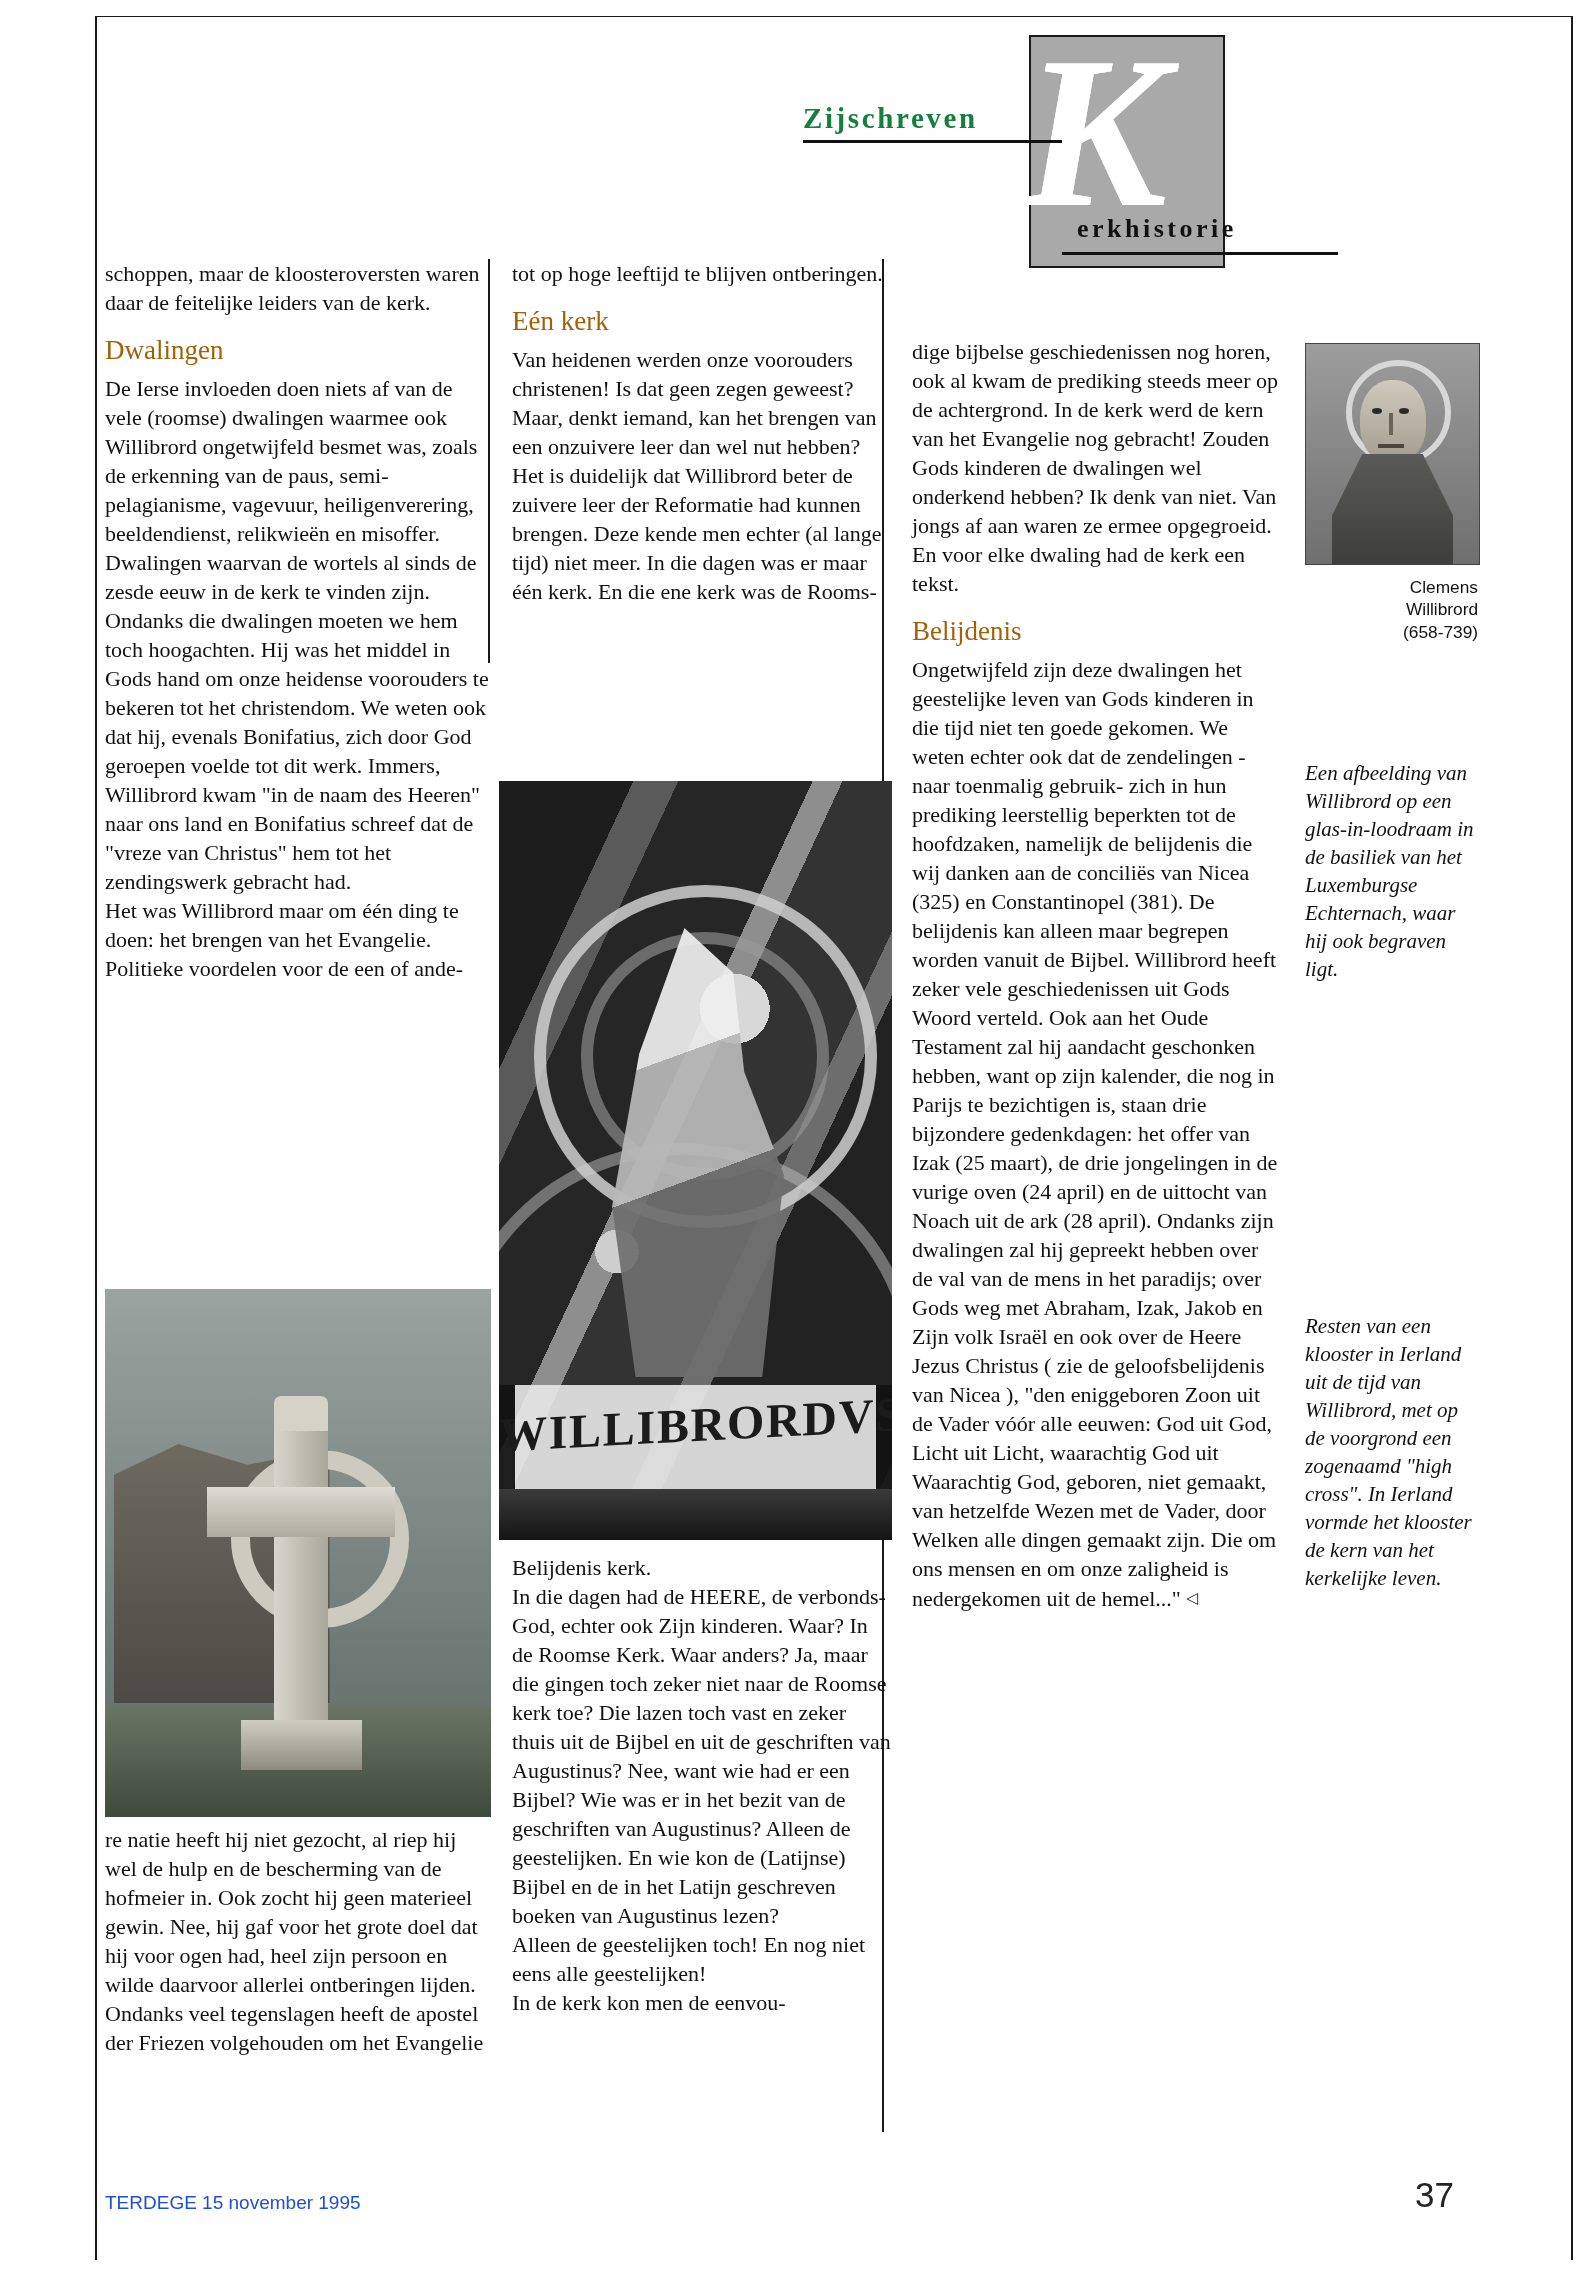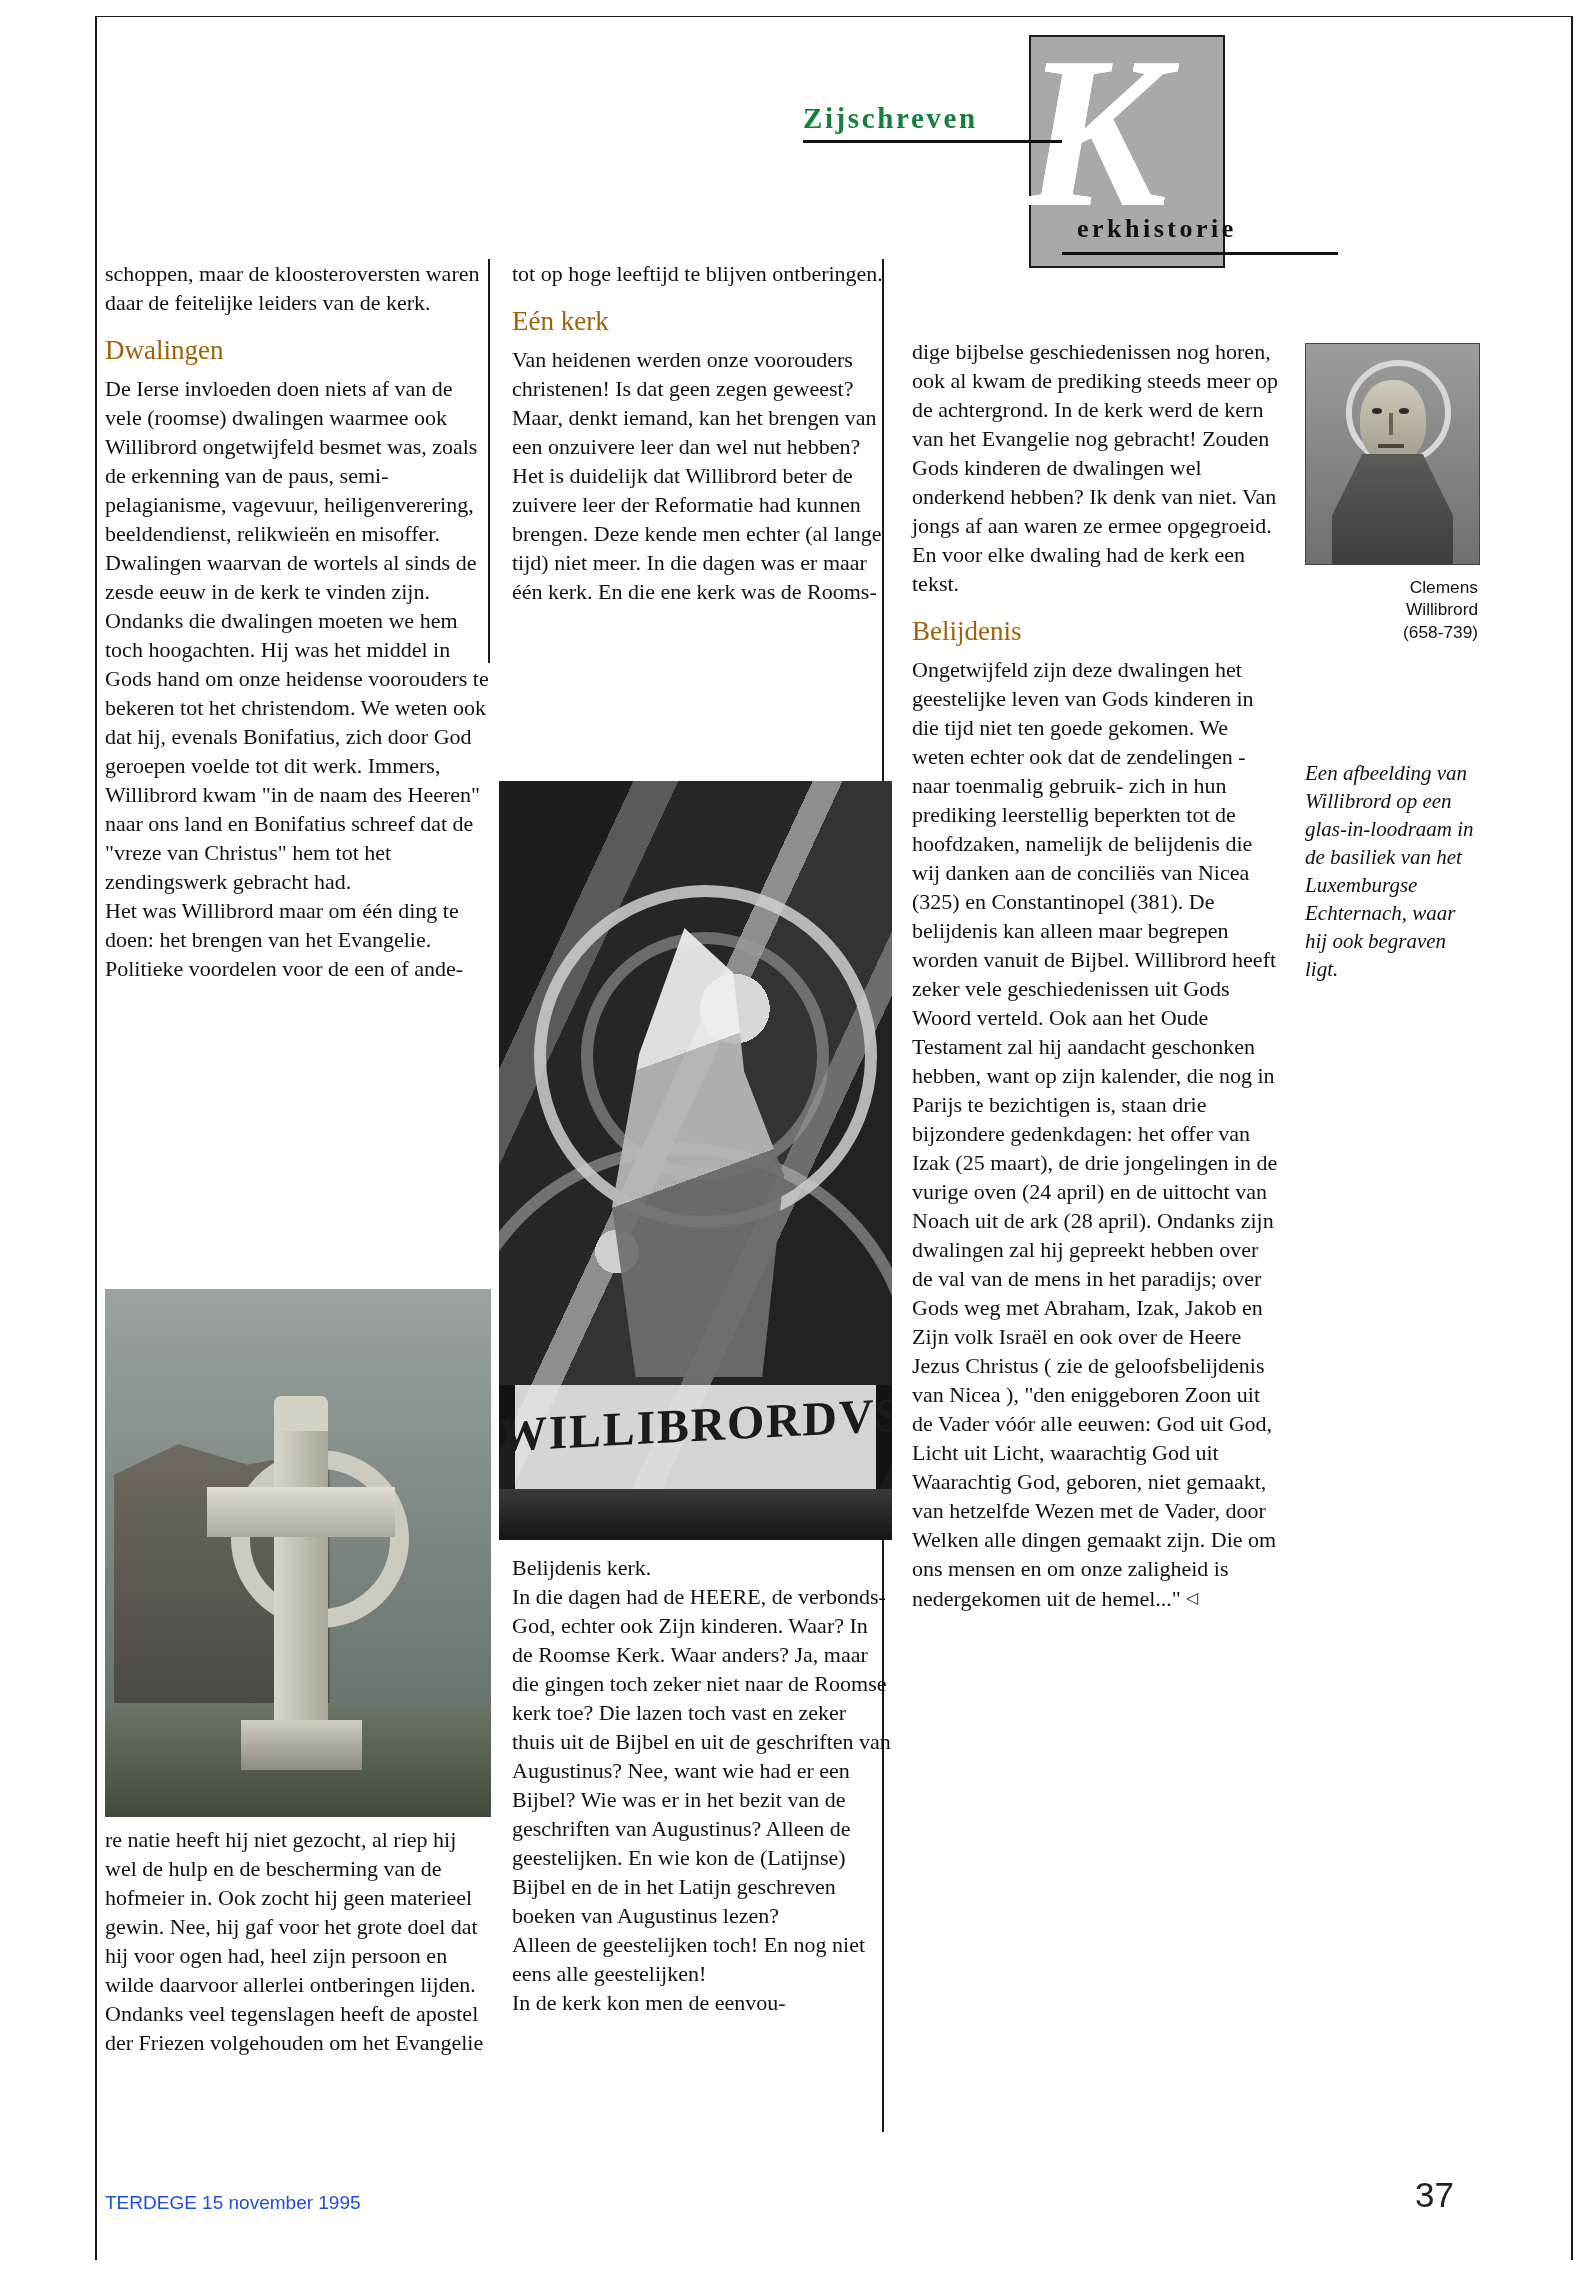--- a/index.html
+++ b/index.html
@@ -393,18 +393,19 @@
     <div class="por-body"></div>
   </div>
 
   <div class="caption cap-portrait">
     <div>Clemens</div>
     <div>Willibrord</div>
     <div>(658-739)</div>
   </div>
 
   <div class="sidenote side1">Een afbeelding van Willibrord op een glas-in-loodraam in de basiliek van het Luxemburgse Echternach, waar hij ook begraven ligt.</div>
+  <div class="sidenote side2">Resten van een klooster in Ierland uit de tijd van Willibrord, met op de voorgrond een zogenaamd "high cross". In Ierland vormde het klooster de kern van het kerkelijke leven.</div>
 
   <div class="footer-left">TERDEGE 15 november 1995</div>
   <div class="footer-page">37</div>
 
 </div>
 
 
 </body></html>

